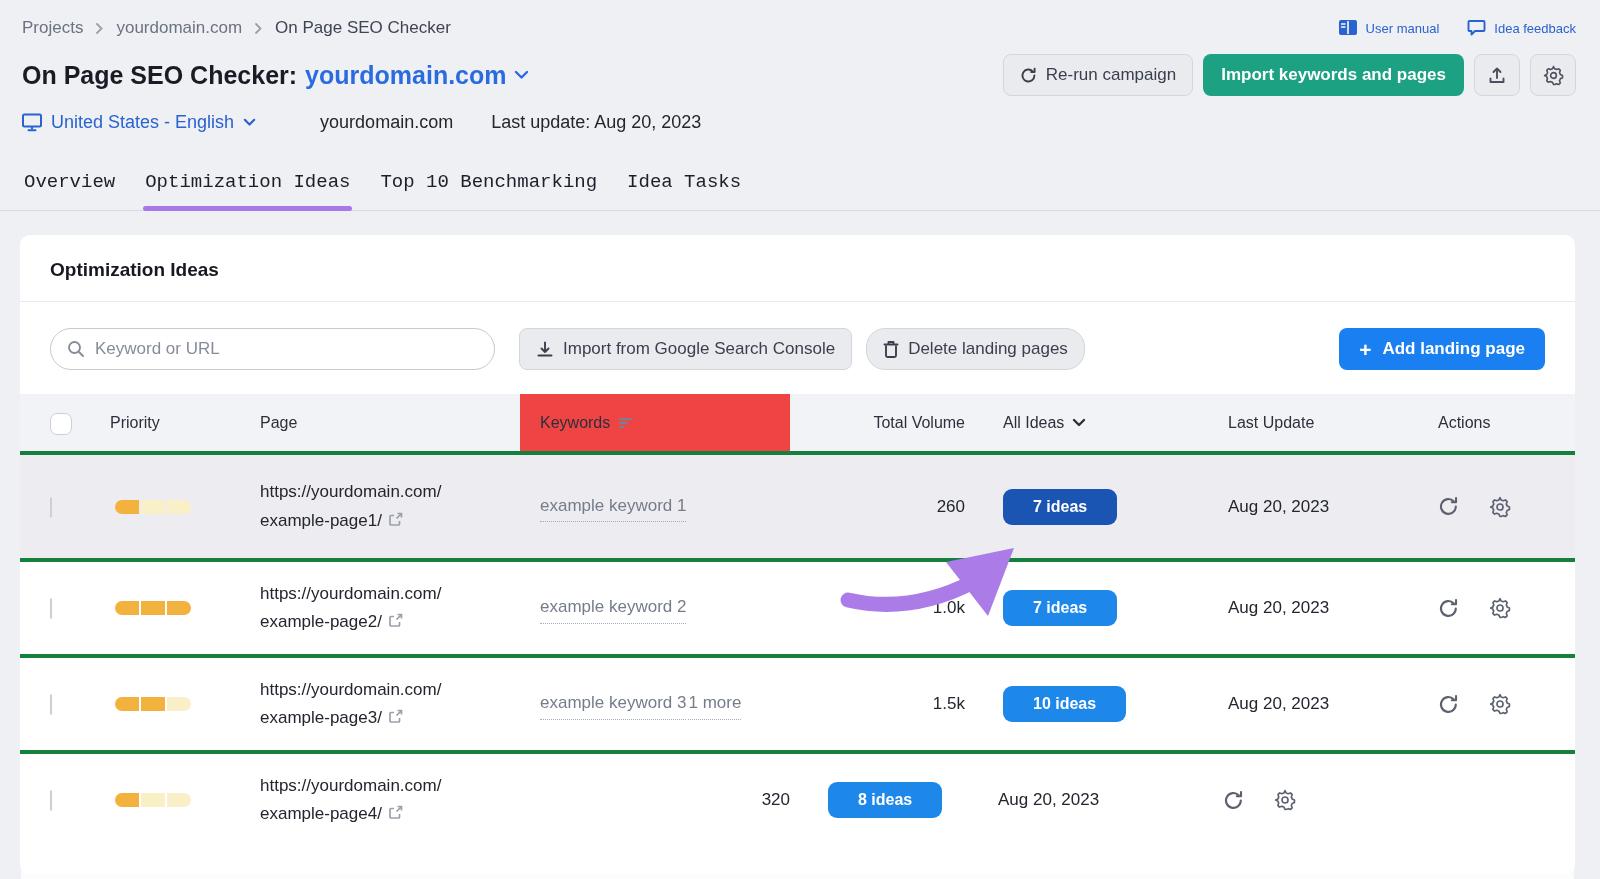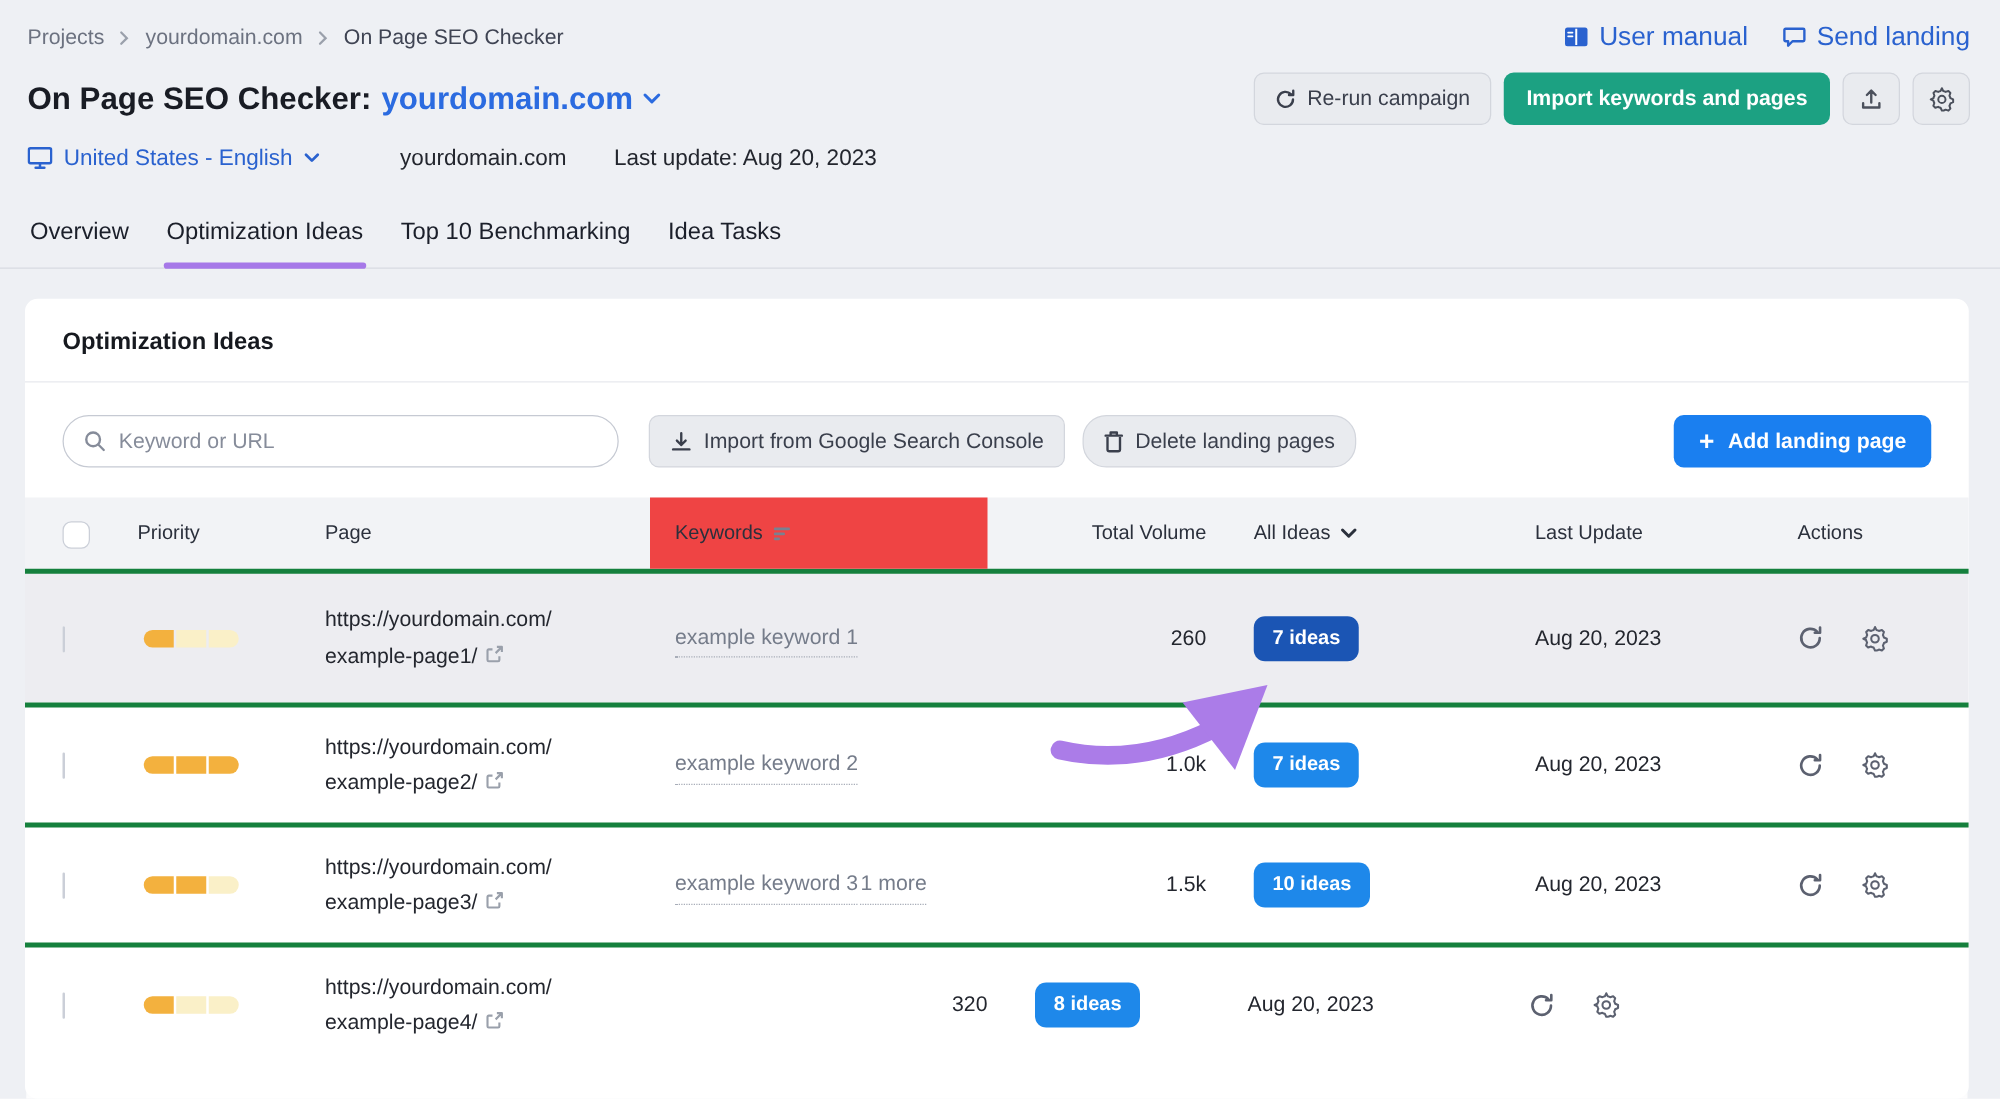--- a/index.html
+++ b/index.html
@@ -12,21 +12,21 @@
   }
   .topbar { padding:18px 24px 0 22px; }
 
   
   .crumb-row { display:flex; justify-content:space-between; align-items:center; }
   .breadcrumb { display:flex; align-items:center; gap:12px; font-size:17px; color:#6c7280; }
   .crumb-sep { color:#9aa0ab; display:flex; align-items:center; }
   .crumb-current { color:#3f4453; }
   .crumb-link { cursor:pointer; }
   .top-links { display:flex; align-items:center; gap:28px; }
-  .top-link { display:flex; align-items:center; gap:8px; color:#2a62cf; font-size:21px; cursor:pointer; }
+  .top-link { display:flex; align-items:center; gap:8px; color:#2a62cf; font-size:13px; cursor:pointer; }
 
   
   .title-row { display:flex; justify-content:space-between; align-items:center; margin-top:16px; }
   .page-title { font-size:25px; font-weight:bold; color:#191c24; display:flex; align-items:center; gap:8px; }
   .domain-select { color:#2b6be0; display:flex; align-items:center; gap:7px; cursor:pointer; }
   .title-actions { display:flex; align-items:center; gap:10px; }
   .btn { border:none; border-radius:8px; font-family:inherit; font-size:17px; height:42px;
          display:inline-flex; align-items:center; gap:9px; cursor:pointer; padding:0 16px; }
   .btn-gray { background:#e9ebef; border:1px solid #d3d6dd; color:#3a3f4c; }
   .btn-green { background:#1ca182; color:#fff; font-weight:bold; padding:16px 18px; }
@@ -34,21 +34,21 @@
   .btn-blue { background:#1a7ff0; color:#fff; font-weight:bold; padding:0 20px; }
 
   
   .meta-row { display:flex; align-items:center; margin-top:16px; font-size:18px; }
   .locale { display:flex; align-items:center; gap:9px; color:#2a62cf; cursor:pointer; }
   .meta-domain { margin-left:64px; color:#23262e; }
   .meta-update { margin-left:38px; color:#23262e; }
 
   
   .tabs-row { display:flex; gap:26px; padding:0 22px; margin-top:28px; border-bottom:1px solid #d8dae1; }
-  .tab { position:relative; font-size:19px; color:#1b1f2a; padding:10px 2px 17px; cursor:pointer; white-space:nowrap; }
+  .tab { position:relative; font-size:19px; color:#1b1f2a; padding:10px 2px 17px; cursor:pointer; white-space:nowrap;font-family:Liberation Mono, monospace; }
   .tab.active { font-weight:500; }
   .tab.active::after { content:""; position:absolute; left:0; right:0; bottom:-1px; height:5px;
                        background:#a678e8; border-radius:3px; }
 
   
   .card { background:#fff; border-radius:10px; margin:24px 25px 0 20px; min-height:640px; overflow:hidden; }
   .card-header { padding:24px 30px 20px; border-bottom:1px solid #e8e9ee; }
   .card-title { font-size:19px; font-weight:bold; color:#16191f; }
 
   
@@ -86,21 +86,21 @@
   .priority-bar { display:flex; gap:2px; width:76px; }
   .priority-seg { height:14px; flex:1; background:#faf0c8; }
   .priority-seg:first-child { border-radius:7px 0 0 7px; }
   .priority-seg:last-child { border-radius:0 7px 7px 0; }
   .priority-seg.filled { background:#f3b13e; }
   .page-url { line-height:1.65; color:#23262e; }
   .ext-link { color:#9aa0ab; margin-left:6px; cursor:pointer; display:inline-block; vertical-align:-1px; }
   .kw-link { color:#757c8a; border-bottom:1px dotted #a8adb8; cursor:pointer; line-height:1.8; display:inline-block; }
   .kw-wrap { display:flex; flex-direction:row; align-items:flex-start; gap:2px; }
   .ideas-btn { background:#1e88ea; color:#fff; font-weight:bold; font-size:16px; border:none;
-               border-radius:9px; padding:9px 15px; font-family:inherit; cursor:pointer; }
+               border-radius:9px; padding:9px 30px; font-family:inherit; cursor:pointer; }
   .ideas-btn.dark { background:#1b55b4; }
   .action-icons { display:flex; align-items:center; gap:30px; color:#5c6170; }
   .action-icons .icon-btn { cursor:pointer; display:flex; }
 
   .icon { display:inline-flex; align-items:center; justify-content:center; }
 
   
   .arrow-annotation { position:absolute; left:818px; top:512px; z-index:10; pointer-events:none; }
 
   .bottom-fade { position:absolute; left:21px; right:26px; bottom:0; height:26px; z-index:5;
@@ -136,21 +136,21 @@
             </svg>
         </span>
         <span>User manual</span>
       </span>
       <span class="top-link">
         <span class="icon">
           <svg width="19" height="18" viewBox="0 0 19 18">
               <path d="M2.5 2h14a1 1 0 0 1 1 1v8a1 1 0 0 1-1 1H8l-3.5 3.6V12h-2a1 1 0 0 1-1-1V3a1 1 0 0 1 1-1z" fill="none" stroke="#2a62cf" stroke-width="1.9" stroke-linejoin="round"></path>
             </svg>
         </span>
-        <span>Send landing</span>
+        <span>Idea feedback</span>
       </span>
     </div>
   </div>
 
   <div class="title-row">
     <div class="page-title">
       <span>On Page SEO Checker:</span>
       <span class="domain-select">
         <span>yourdomain.com</span>
         <span class="icon">

